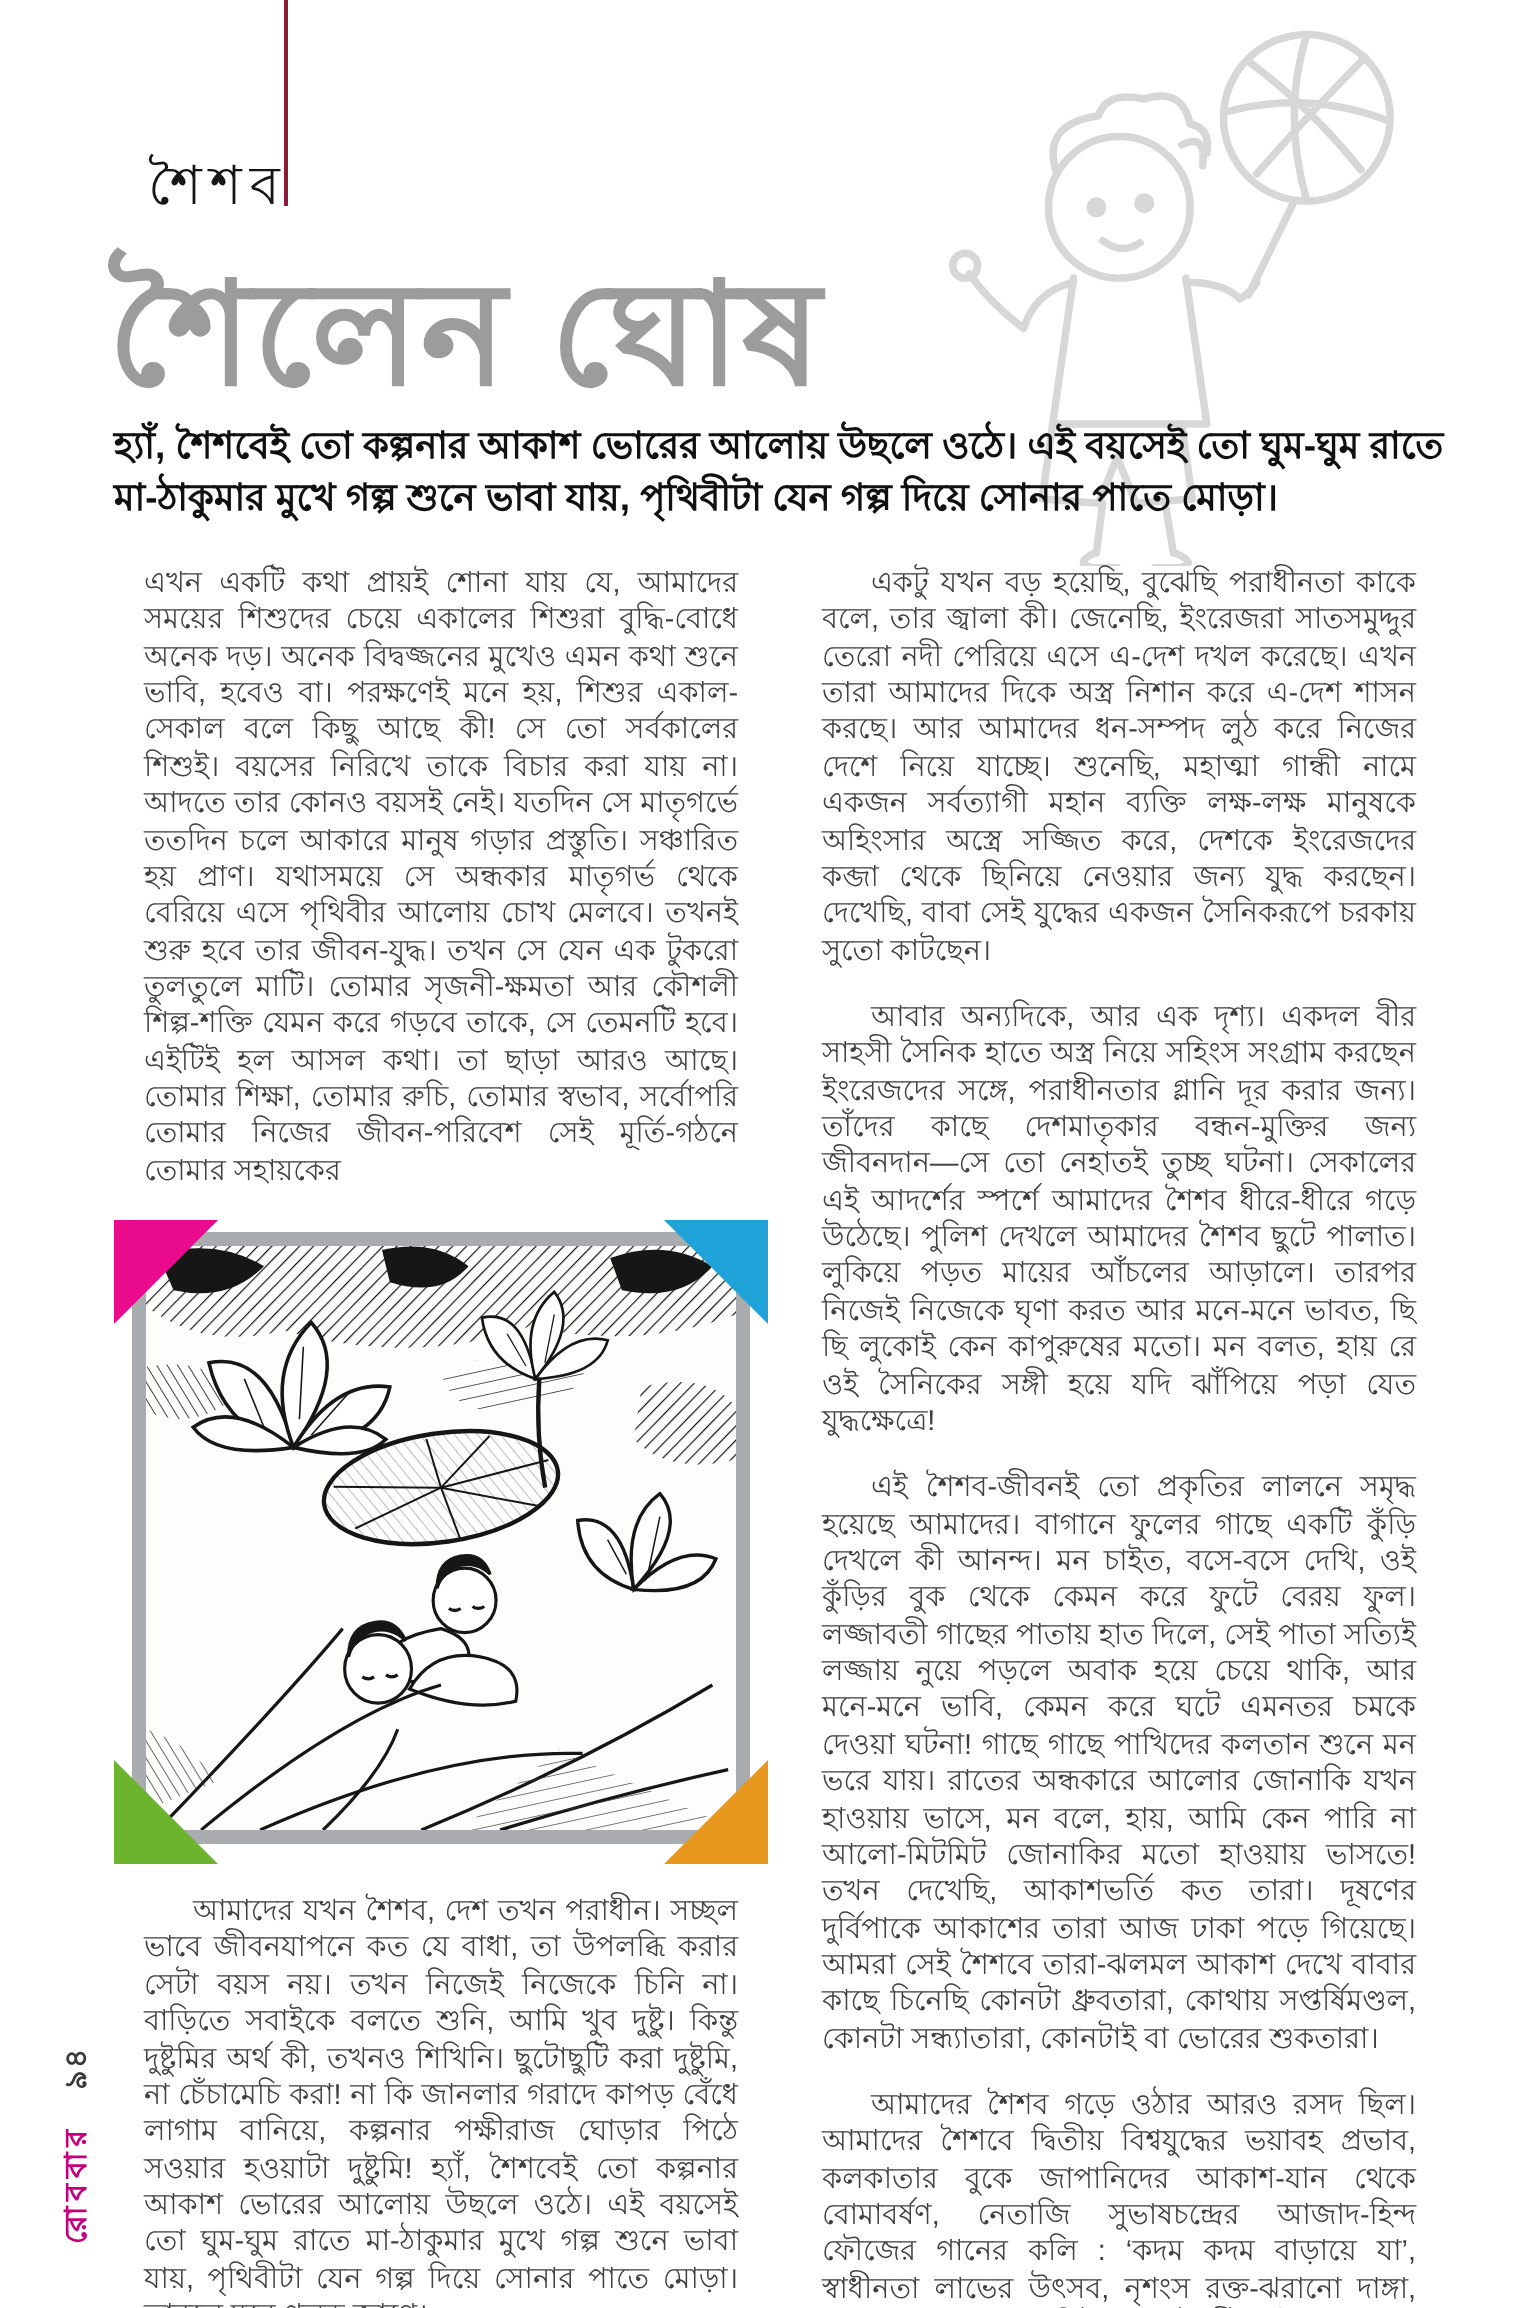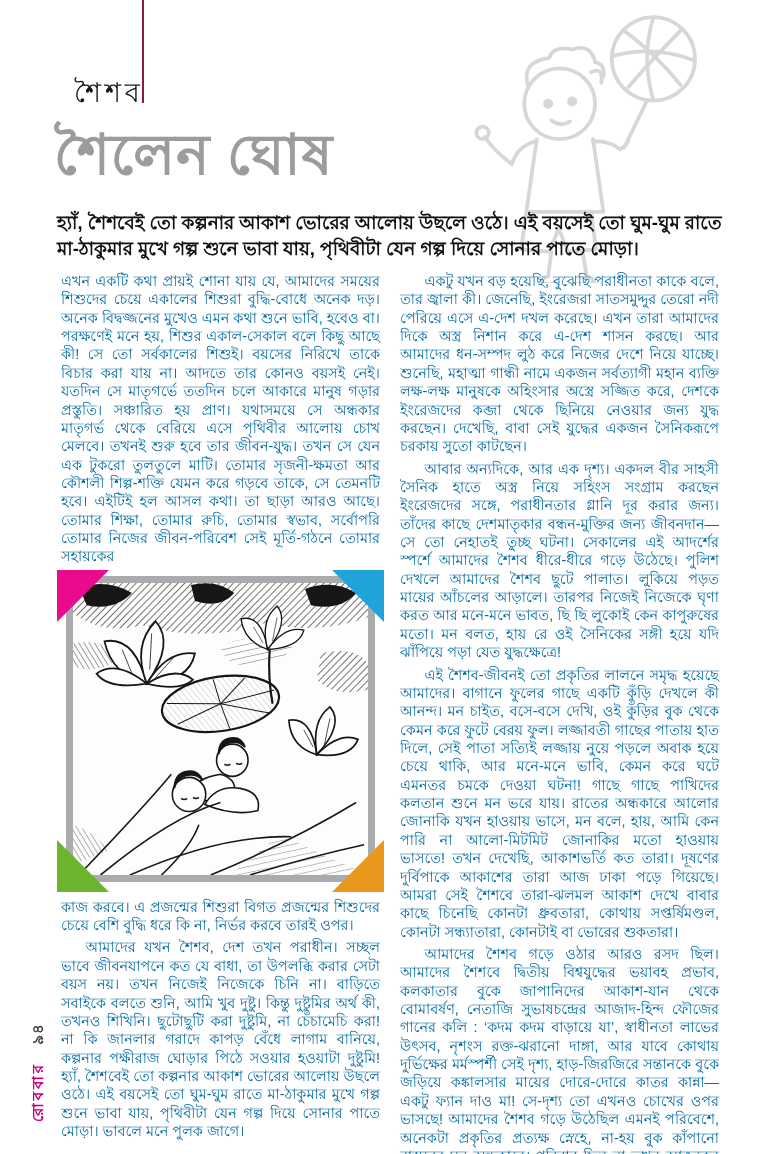--- a/index.html
+++ b/index.html
@@ -24,43 +24,43 @@
   .section-label{
     position:absolute;left:58px;top:72px;
     font-size:27px;font-weight:400;color:#161616;letter-spacing:4px;margin-left:16px;
   }
   .section-rule{
     position:absolute;left:142px;top:0;width:2px;height:103px;
     background:#8e1a38;
   }
   .article-title{
     position:absolute;left:54px;top:112px;
-    font-size:56px;font-weight:700;color:#9c9c9c;letter-spacing:1px;
+    font-size:72px;font-weight:700;color:#9c9c9c;letter-spacing:1px;
   }
   .intro{
     position:absolute;left:57px;top:188px;width:668px;
     font-size:18.5px;line-height:1.38;font-weight:600;color:#101010;
     z-index:2;
     margin-top:22px;
   }
   
   .child-sketch{
     position:absolute;left:468px;top:12px;width:250px;height:262px;
     z-index:1;
   }
   
   .columns{
     position:absolute;left:57px;top:268px;width:666px;
     display:flex;gap:12px;z-index:2;
   }
   .col{width:327px;}
   .body-para{
-    margin:4px;
+    margin:15px;
     font-size:14.4px;line-height:1.275;
-    text-align:justify;color:#0369a1;
+    text-align:justify;color:#404040;
   }
   .body-para.indent{text-indent:1.7em;}
   
   .figure-block{
     position:relative;width:327px;height:322px;margin:4px 0 6px 0;
   }
   .photo-frame{
     position:absolute;left:9px;top:6px;right:9px;bottom:10px;
     border:7px solid #a9acae;
     background:#ffffff;
@@ -225,21 +225,20 @@
             <path d="M210,250 L300,290 L160,290 Z" fill="url(#h3)" opacity="0.8"></path>
             <path d="M0,240 q24,8 36,26 l-36,14 z" fill="url(#h2)" opacity="0.8"></path>
           </svg>
         </div>
         <div class="corner tl"></div>
         <div class="corner tr"></div>
         <div class="corner bl"></div>
         <div class="corner br"></div>
       </div>
 
-      <p class="body-para">কাজ করবে। এ প্রজন্মের শিশুরা বিগত প্রজন্মের শিশুদের চেয়ে বেশি বুদ্ধি ধরে কি না, নির্ভর করবে তারই ওপর।</p>
       <p class="body-para indent">আমাদের যখন শৈশব, দেশ তখন পরাধীন। সচ্ছল ভাবে জীবনযাপনে কত যে বাধা, তা উপলব্ধি করার সেটা বয়স নয়। তখন নিজেই নিজেকে চিনি না। বাড়িতে সবাইকে বলতে শুনি, আমি খুব দুষ্টু। কিন্তু দুষ্টুমির অর্থ কী, তখনও শিখিনি। ছুটোছুটি করা দুষ্টুমি, না চেঁচামেচি করা! না কি জানলার গরাদে কাপড় বেঁধে লাগাম বানিয়ে, কল্পনার পক্ষীরাজ ঘোড়ার পিঠে সওয়ার হওয়াটা দুষ্টুমি! হ্যাঁ, শৈশবেই তো কল্পনার আকাশ ভোরের আলোয় উছলে ওঠে। এই বয়সেই তো ঘুম-ঘুম রাতে মা-ঠাকুমার মুখে গল্প শুনে ভাবা যায়, পৃথিবীটা যেন গল্প দিয়ে সোনার পাতে মোড়া। ভাবলে মনে পুলক জাগে।</p>
     </div>
 
     <div class="col">
       <p class="body-para indent">একটু যখন বড় হয়েছি, বুঝেছি পরাধীনতা কাকে বলে, তার জ্বালা কী। জেনেছি, ইংরেজরা সাতসমুদ্দুর তেরো নদী পেরিয়ে এসে এ-দেশ দখল করেছে। এখন তারা আমাদের দিকে অস্ত্র নিশান করে এ-দেশ শাসন করছে। আর আমাদের ধন-সম্পদ লুঠ করে নিজের দেশে নিয়ে যাচ্ছে। শুনেছি, মহাত্মা গান্ধী নামে একজন সর্বত্যাগী মহান ব্যক্তি লক্ষ-লক্ষ মানুষকে অহিংসার অস্ত্রে সজ্জিত করে, দেশকে ইংরেজদের কব্জা থেকে ছিনিয়ে নেওয়ার জন্য যুদ্ধ করছেন। দেখেছি, বাবা সেই যুদ্ধের একজন সৈনিকরূপে চরকায় সুতো কাটছেন।</p>
       <p class="body-para indent">আবার অন্যদিকে, আর এক দৃশ্য। একদল বীর সাহসী সৈনিক হাতে অস্ত্র নিয়ে সহিংস সংগ্রাম করছেন ইংরেজদের সঙ্গে, পরাধীনতার গ্লানি দূর করার জন্য। তাঁদের কাছে দেশমাতৃকার বন্ধন-মুক্তির জন্য জীবনদান—সে তো নেহাতই তুচ্ছ ঘটনা। সেকালের এই আদর্শের স্পর্শে আমাদের শৈশব ধীরে-ধীরে গড়ে উঠেছে। পুলিশ দেখলে আমাদের শৈশব ছুটে পালাত। লুকিয়ে পড়ত মায়ের আঁচলের আড়ালে। তারপর নিজেই নিজেকে ঘৃণা করত আর মনে-মনে ভাবত, ছি ছি লুকোই কেন কাপুরুষের মতো। মন বলত, হায় রে ওই সৈনিকের সঙ্গী হয়ে যদি ঝাঁপিয়ে পড়া যেত যুদ্ধক্ষেত্রে!</p>
       <p class="body-para indent">এই শৈশব-জীবনই তো প্রকৃতির লালনে সমৃদ্ধ হয়েছে আমাদের। বাগানে ফুলের গাছে একটি কুঁড়ি দেখলে কী আনন্দ। মন চাইত, বসে-বসে দেখি, ওই কুঁড়ির বুক থেকে কেমন করে ফুটে বেরয় ফুল। লজ্জাবতী গাছের পাতায় হাত দিলে, সেই পাতা সত্যিই লজ্জায় নুয়ে পড়লে অবাক হয়ে চেয়ে থাকি, আর মনে-মনে ভাবি, কেমন করে ঘটে এমনতর চমকে দেওয়া ঘটনা! গাছে গাছে পাখিদের কলতান শুনে মন ভরে যায়। রাতের অন্ধকারে আলোর জোনাকি যখন হাওয়ায় ভাসে, মন বলে, হায়, আমি কেন পারি না আলো-মিটমিট জোনাকির মতো হাওয়ায় ভাসতে! তখন দেখেছি, আকাশভর্তি কত তারা। দূষণের দুর্বিপাকে আকাশের তারা আজ ঢাকা পড়ে গিয়েছে। আমরা সেই শৈশবে তারা-ঝলমল আকাশ দেখে বাবার কাছে চিনেছি কোনটা ধ্রুবতারা, কোথায় সপ্তর্ষিমণ্ডল, কোনটা সন্ধ্যাতারা, কোনটাই বা ভোরের শুকতারা।</p>
       <p class="body-para indent">আমাদের শৈশব গড়ে ওঠার আরও রসদ ছিল। আমাদের শৈশবে দ্বিতীয় বিশ্বযুদ্ধের ভয়াবহ প্রভাব, কলকাতার বুকে জাপানিদের আকাশ-যান থেকে বোমাবর্ষণ, নেতাজি সুভাষচন্দ্রের আজাদ-হিন্দ ফৌজের গানের কলি : ‘কদম কদম বাড়ায়ে যা’, স্বাধীনতা লাভের উৎসব, নৃশংস রক্ত-ঝরানো দাঙ্গা, আর যাবে কোথায় দুর্ভিক্ষের মর্মস্পর্শী সেই দৃশ্য, হাড়-জিরজিরে সন্তানকে বুকে জড়িয়ে কঙ্কালসার মায়ের দোরে-দোরে কাতর কান্না—একটু ফ্যান দাও মা! সে-দৃশ্য তো এখনও চোখের ওপর ভাসছে! আমাদের শৈশব গড়ে উঠেছিল এমনই পরিবেশে, অনেকটা প্রকৃতির প্রত্যক্ষ স্নেহে, না-হয় বুক কাঁপানো বাস্তবের ঘন অন্ধকারে। পরিবার ছিল না তখন আজকের মতো এত আণবিক। সংসারে আরও ভাইও ছিল, বোনও ছিল। ভাই-বোনে ঝগড়াও ছিল, ভাবও ছিল। ভাই-বোনের মধুর</p>
     </div>
 

